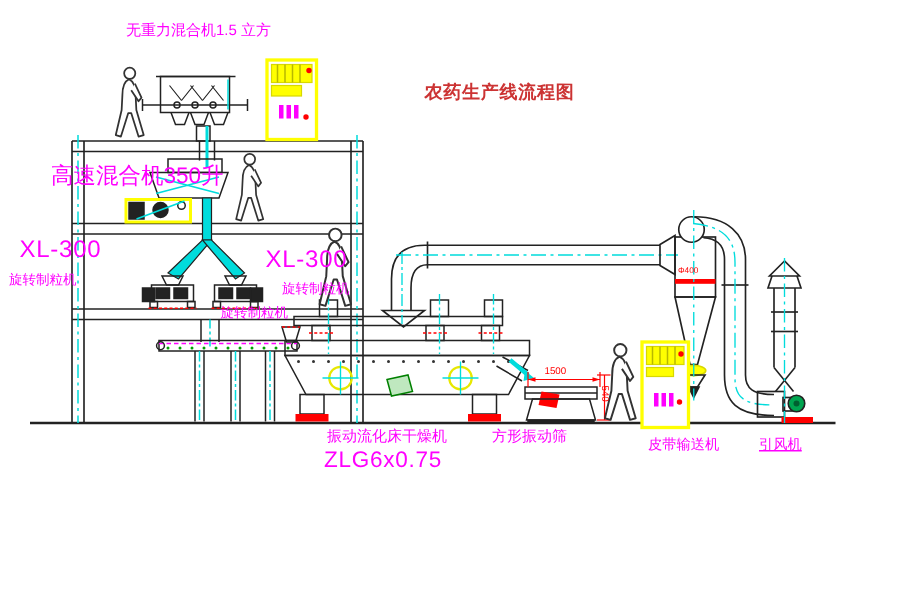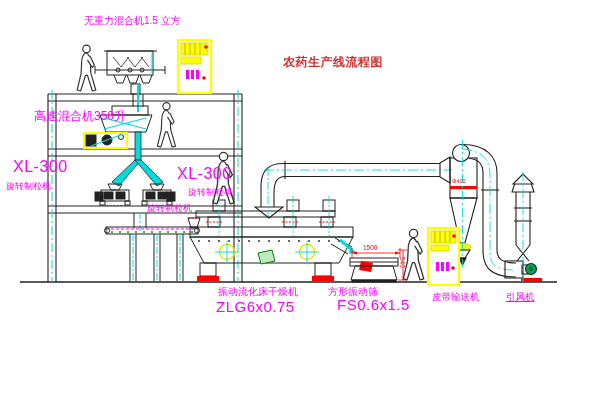--- a/index.html
+++ b/index.html
@@ -294,39 +294,38 @@
           <line x1="398" y1="280" x2="407" y2="280"></line>
     </g>
   </g>
 
   <use href="#person" transform="translate(86,92) scale(0.98)"></use>
   <use href="#person" transform="translate(166,148) scale(0.95)"></use>
   <use href="#person" transform="translate(223,205) scale(1.1)"></use>
   <use href="#person" transform="translate(413,281) scale(1.08)"></use>
 </svg>
 
-<div class="lbl red" style="left:283px;top:56px;font-size:12px;letter-spacing:0.5px;font-weight:bold;">农药生产线流程图</div>
+<div class="lbl red" style="left:283px;top:56px;font-size:12px;letter-spacing:0.5px;font-weight:bold;font-family:Liberation Mono, monospace;">农药生产线流程图</div>
 
 <div class="lbl" style="left:84px;top:16px;font-size:10px;">无重力混合机1.5 立方</div>
 
-<div class="lbl" style="left:34px;top:110px;font-size:12px;">高速混合机350升</div>
+<div class="lbl" style="left:34px;top:110px;font-size:15px;">高速混合机350升</div>
 
 <div class="lbl model" style="left:13px;top:159px;font-size:16px;">XL-300</div>
 <div class="lbl" style="left:6px;top:182px;font-size:9px;">旋转制粒机</div>
 
 <div class="lbl model" style="left:177px;top:166px;font-size:16px;">XL-300</div>
 <div class="lbl" style="left:188px;top:188px;font-size:9px;">旋转制粒机</div>
 
 <div class="lbl" style="left:147px;top:204px;font-size:9px;">旋转制粒机</div>
 
 <div class="lbl" style="left:218px;top:287px;font-size:10px;">振动流化床干燥机</div>
 <div class="lbl model" style="left:216px;top:299px;font-size:15px;">ZLG6x0.75</div>
 
 <div class="lbl" style="left:328px;top:287px;font-size:10px;">方形振动筛</div>
-<div class="lbl model" style="left:337px;top:297px;font-size:15px;">FS0.6x1.5</div>
 
 <div class="lbl" style="left:432px;top:292px;font-size:9.5px;">皮带输送机</div>
 <div class="lbl" style="left:506px;top:292px;font-size:9.5px;text-decoration:underline;">引风机</div>
 
 <div class="lbl dim" style="left:452px;top:179px;font-size:5.5px;">Φ400</div>
 <div class="lbl dim" style="left:363px;top:245px;font-size:6.5px;">1500</div>
 <div class="lbl dim" style="left:405px;top:257px;font-size:6.5px;transform:rotate(90deg);transform-origin:left top;">540</div>
 
 </div>
 

